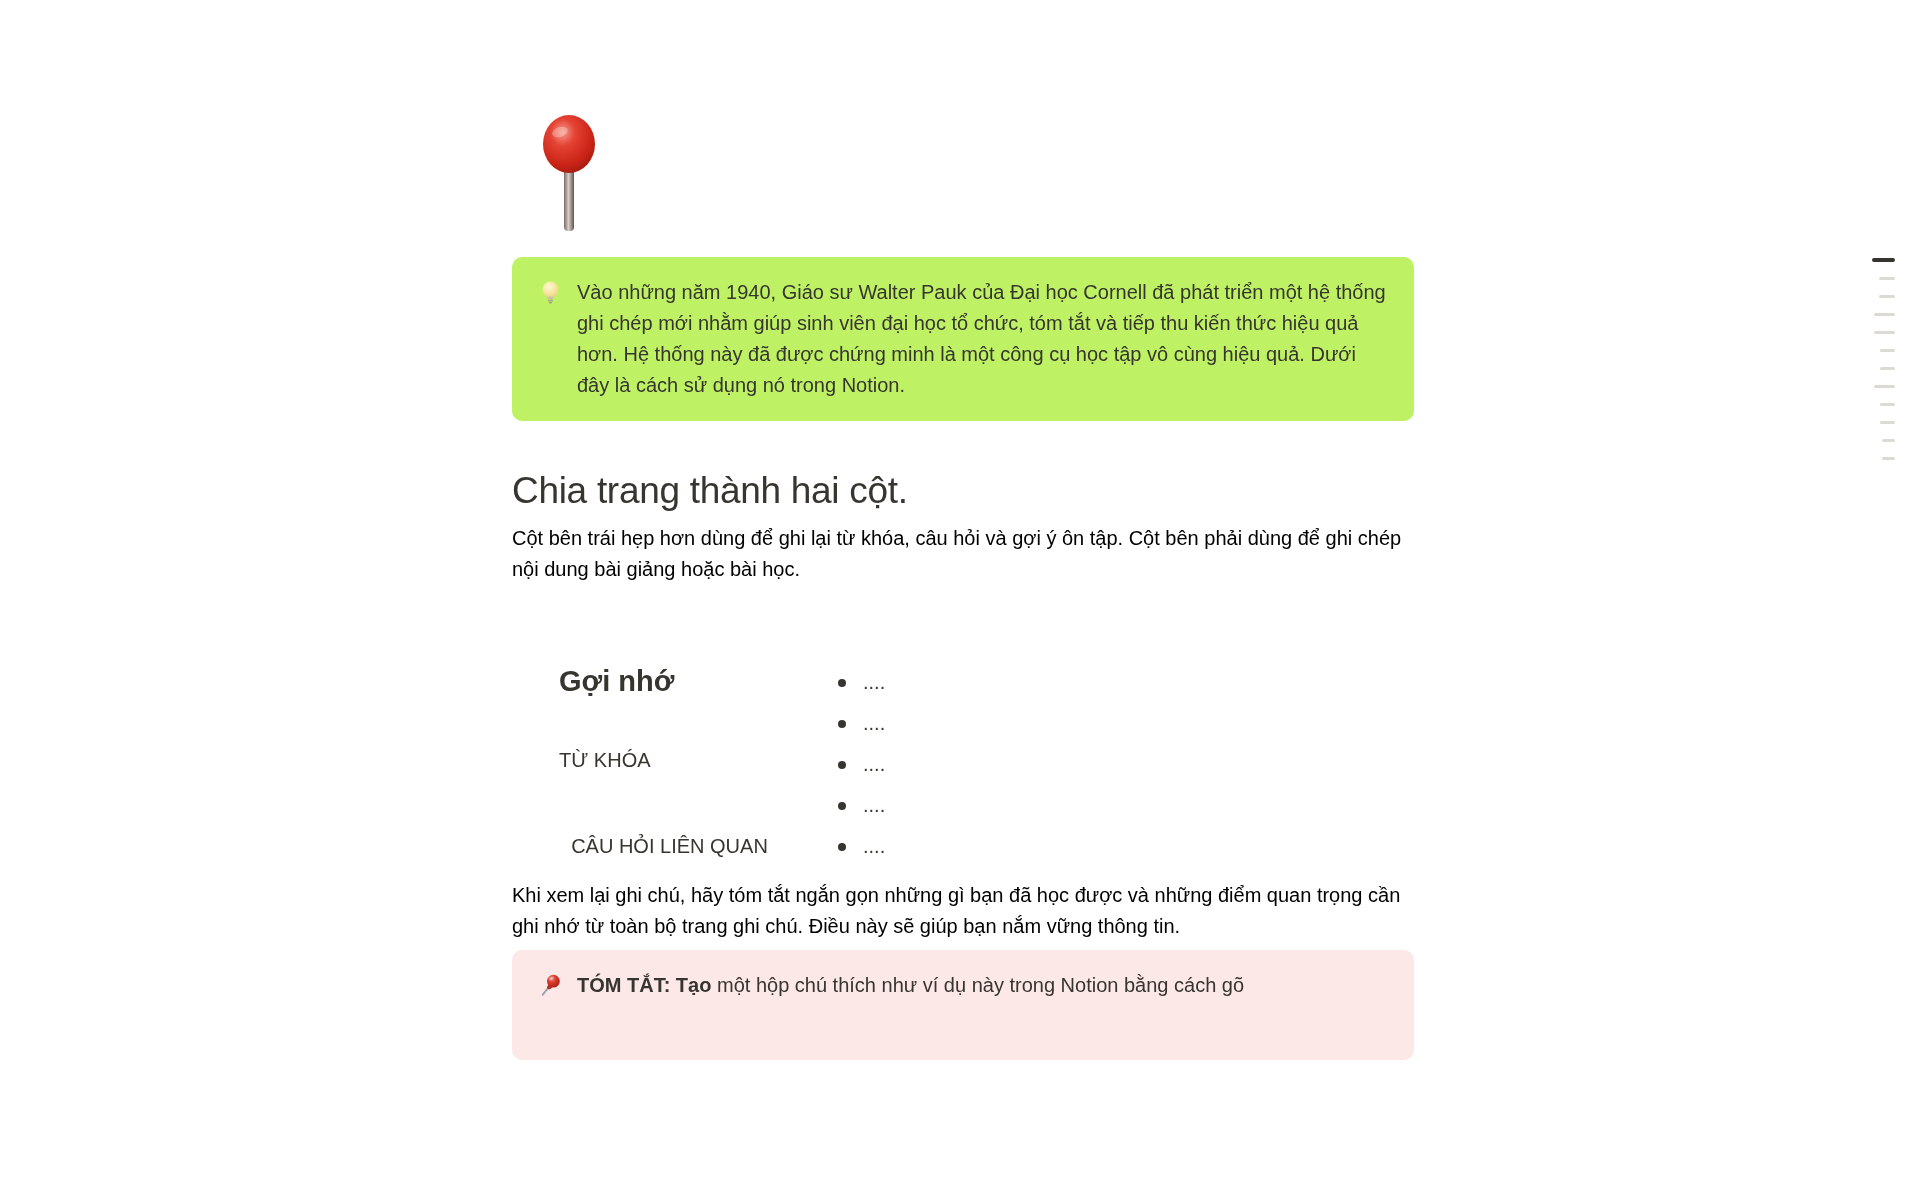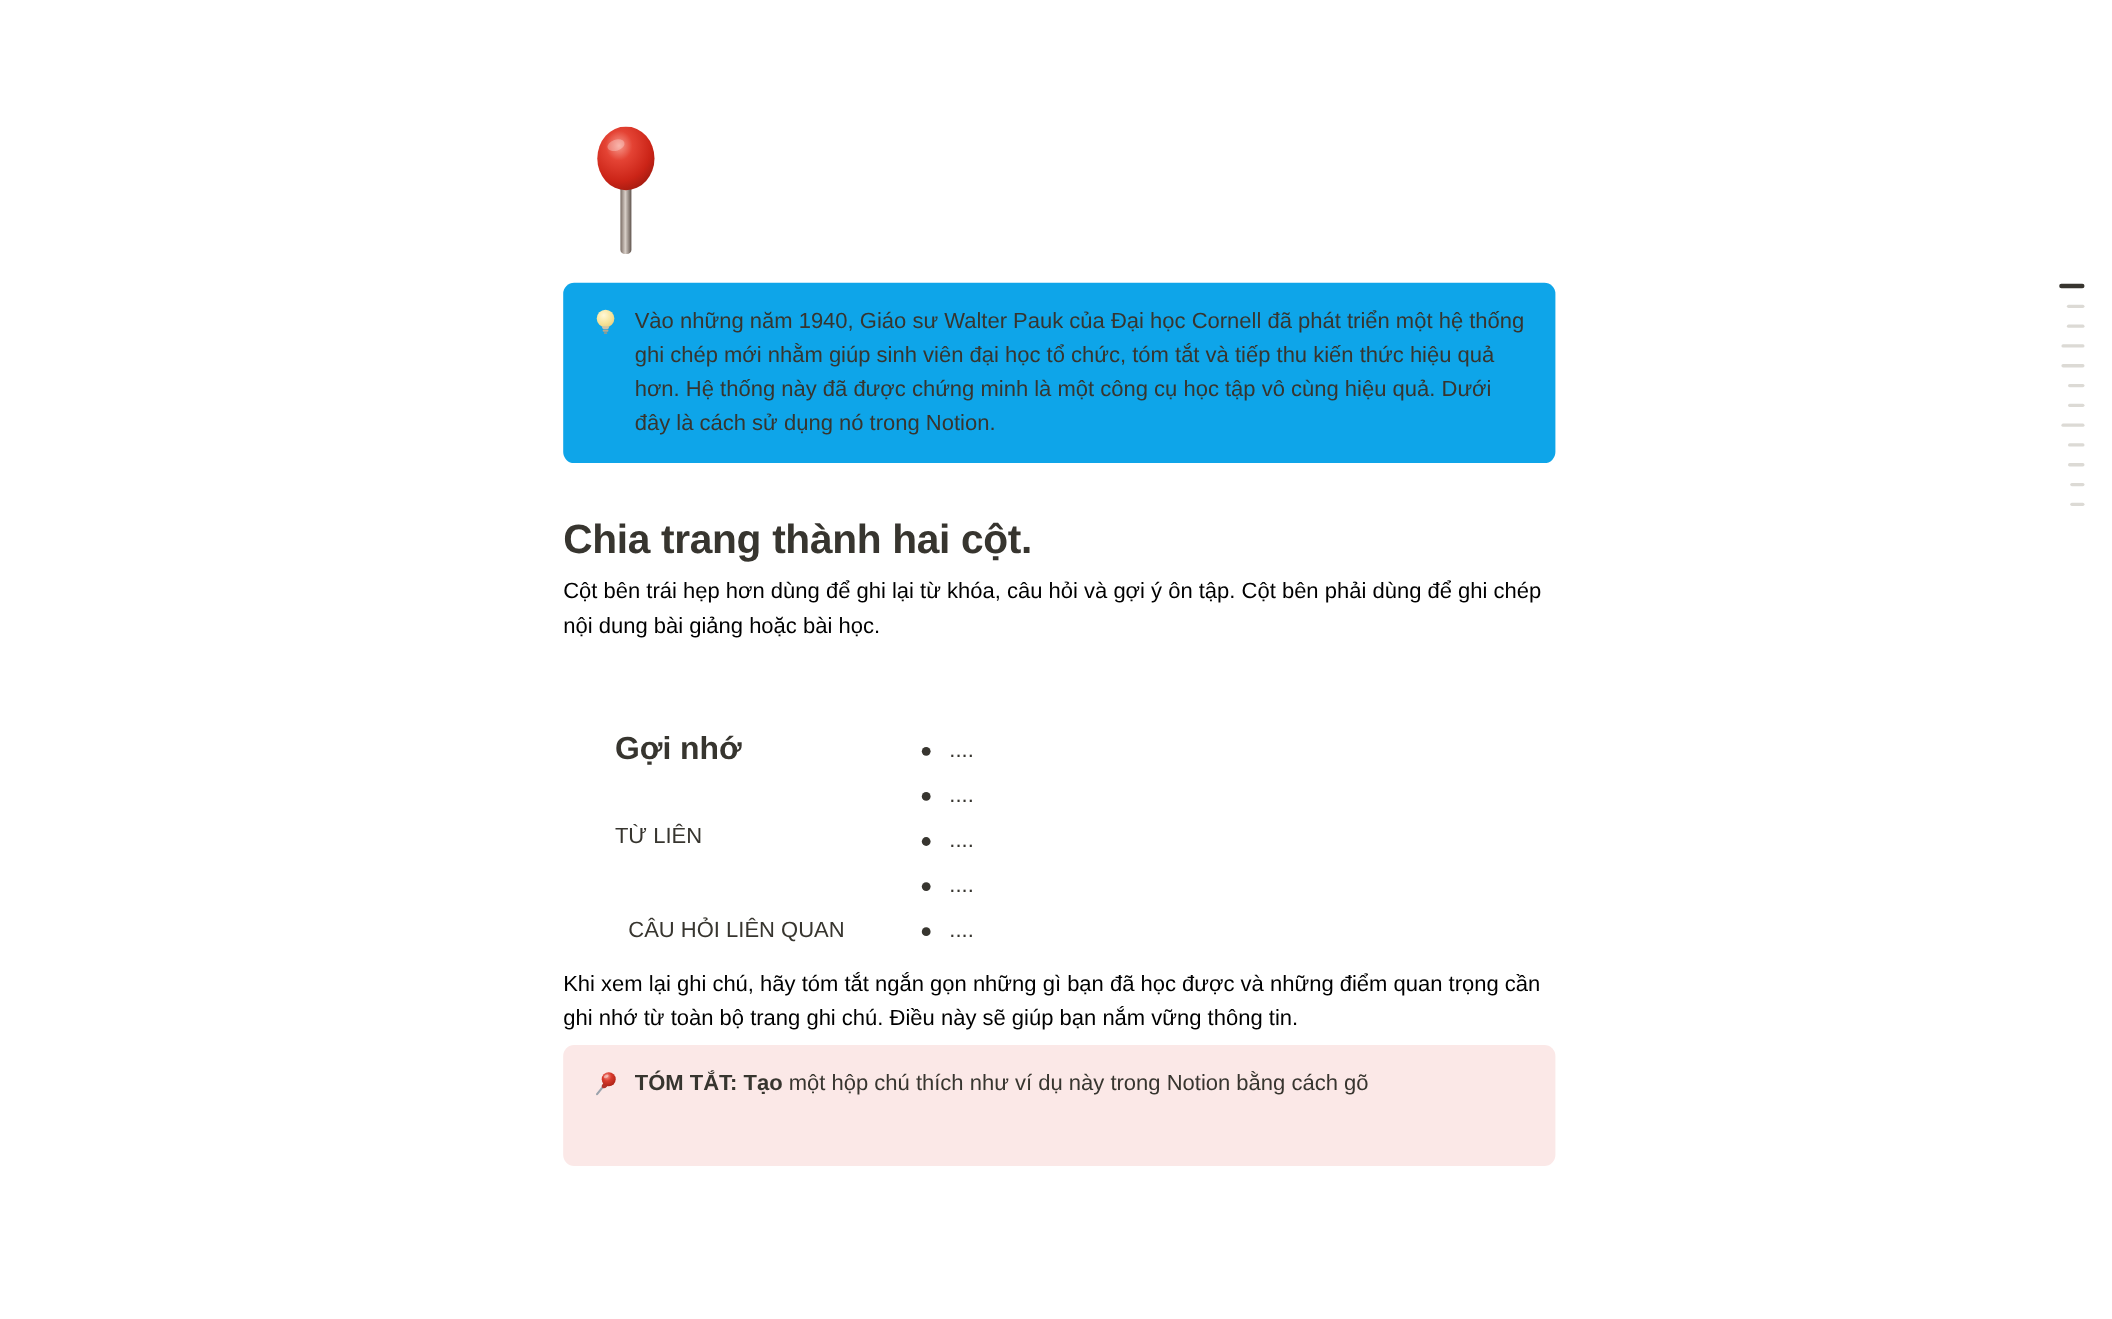--- a/index.html
+++ b/index.html
@@ -16,27 +16,27 @@
   h1.page-title {
     font-size:50px; font-weight:700; line-height:60px;
     margin:14px 0 0 0; letter-spacing:-0.5px;
   }
 
   .callout {
     display:flex; align-items:flex-start;
     border-radius:10px; padding:20px 24px 20px 24px; margin-top:24px;
     box-sizing:border-box; width:902px;
   }
-  .callout.gray { background:#0ea5e9; }
+  .callout.gray { background:#bef264; }
   .callout.pink { background:#fbe8e7; margin-top:8px; min-height:110px; }
   .callout-icon { width:27px; height:27px; flex:0 0 auto; margin:2px 13px 0 1px; }
   .callout-text { font-size:20px; line-height:31px; color:#37352f; }
   .callout-text strong { font-weight:700; }
 
-  h2.section-heading { font-size:37px; font-weight:700; line-height:48px; margin:46px 0 0 0; letter-spacing:-0.3px; }
+  h2.section-heading { font-size:37px; font-weight:400; line-height:48px; margin:46px 0 0 0; letter-spacing:-0.3px; }
   h2.section-heading.second { margin-top:50px; }
   p.gray-text { color:#000000; font-size:20px; line-height:31px; margin:8px 0 0 0; width:920px; }
 
   .columns { display:flex; margin-top:78px; }
   .col-left { width:221px; margin-right:46px; flex:0 0 auto;margin-left:47px; }
   .col-right { flex:1 1 auto; }
   h3.col-heading { font-size:29px; font-weight:700; line-height:36px; margin:0; }
   p.col-label { font-size:20px; line-height:31px; margin:0; }
   p.col-label.l1 { margin-top:46px; }
   p.col-label.l2 { margin-top:55px;text-align:center; }
@@ -102,21 +102,21 @@
     </span>
     <div class="callout-text">Vào những năm 1940, Giáo sư Walter Pauk của Đại học Cornell đã phát triển một hệ thống ghi chép mới nhằm giúp sinh viên đại học tổ chức, tóm tắt và tiếp thu kiến thức hiệu quả hơn. Hệ thống này đã được chứng minh là một công cụ học tập vô cùng hiệu quả. Dưới đây là cách sử dụng nó trong Notion.</div>
   </div>
 
   <h2 class="section-heading">Chia trang thành hai cột.</h2>
   <p class="gray-text">Cột bên trái hẹp hơn dùng để ghi lại từ khóa, câu hỏi và gợi ý ôn tập. Cột bên phải dùng để ghi chép nội dung bài giảng hoặc bài học.</p>
 
   <div class="columns">
     <div class="col-left">
       <h3 class="col-heading">Gợi nhớ</h3>
-      <p class="col-label l1">TỪ LIÊN</p>
+      <p class="col-label l1">TỪ KHÓA</p>
       <p class="col-label l2">CÂU HỎI LIÊN QUAN</p>
     </div>
     <div class="col-right">
       <ul class="bullet-list" id="bullet-list">
           <li>....</li>
           <li>....</li>
           <li>....</li>
           <li>....</li>
           <li>....</li>
         </ul>

